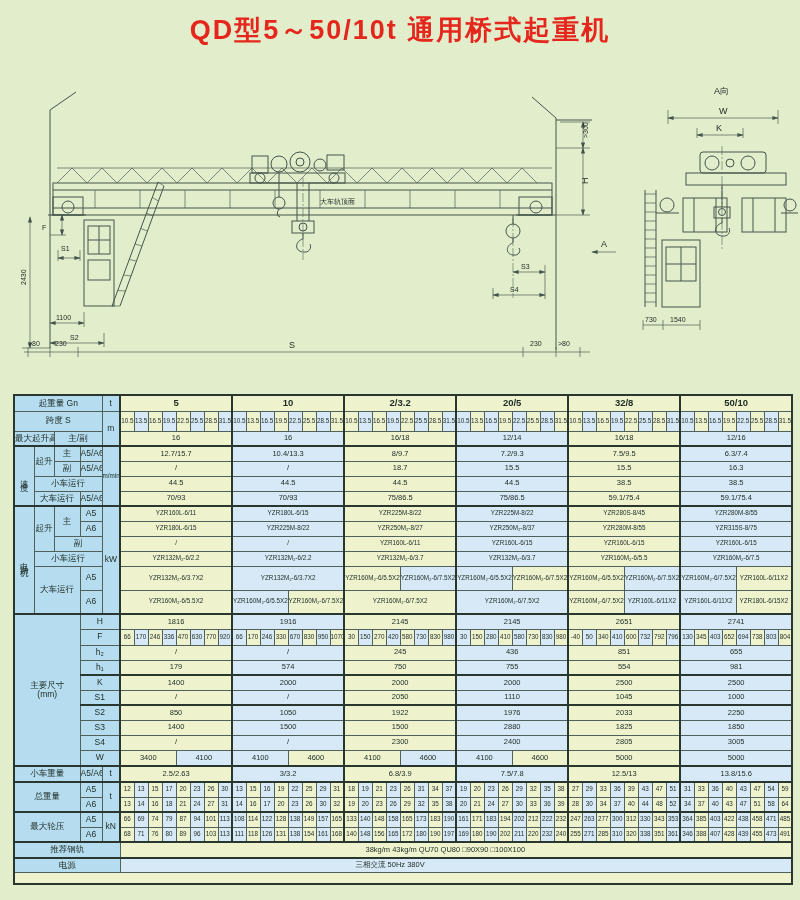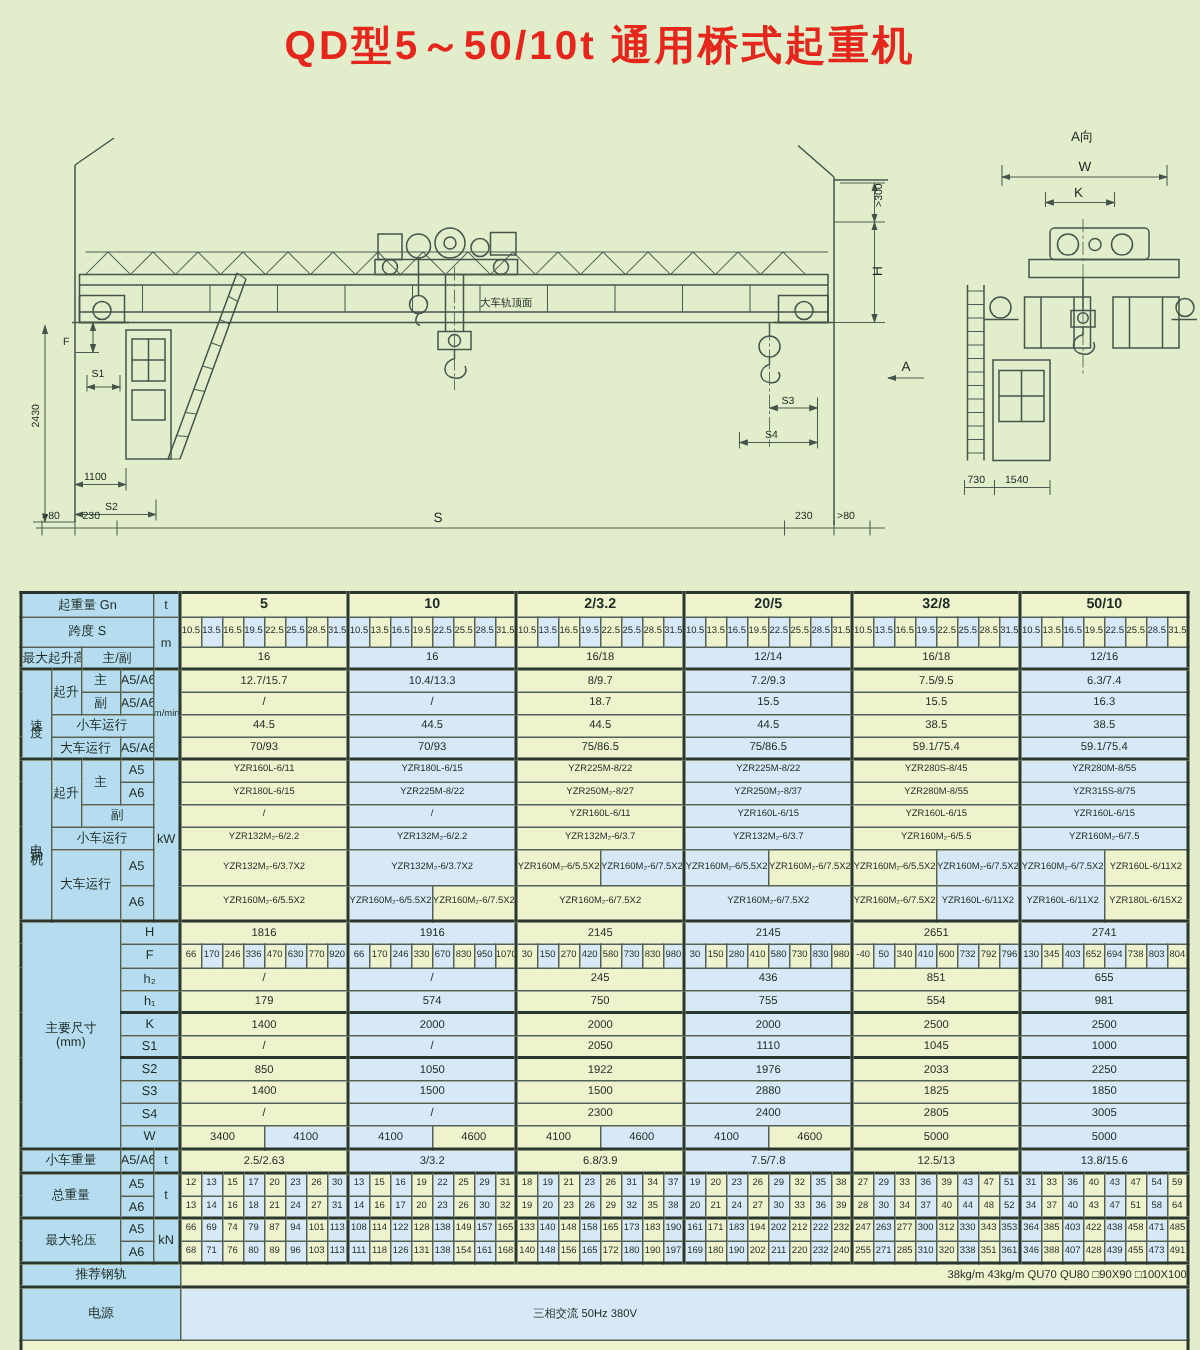--- a/index.html
+++ b/index.html
@@ -20,21 +20,21 @@
      font-size:7.5px;line-height:1.08;overflow:hidden;white-space:nowrap}
   td.lbl{background:#b5ddef;font-size:8.5px}
   td.gy{background:#eff3cd}
   td.gb{background:#d7e9f6}
   td.cap{font-size:9.5px;font-weight:bold}
   td.vert{writing-mode:vertical-rl;text-orientation:upright;letter-spacing:3px}
   td.tiny{font-size:6.3px}
   td.wrap{white-space:normal}
   td.sec{border-top:2px solid #2a372f}
   td.gl{border-left:2px solid #2a372f}
-  td.rail{text-align:right;padding-left:245px}
+  td.rail{text-align:left;padding-left:245px}
   td.pow{text-align:left;padding-left:235px}
 </style>
 </head>
 <body>
 
 <div class="title">QD型5～50/10t 通用桥式起重机</div>
 
 <svg class="draw" width="800" height="312" viewBox="0 0 800 312">
   <defs>
     <pattern id="hat" width="7" height="7" patternTransform="rotate(45)">
@@ -777,21 +777,21 @@
           <td class="gy tiny">428</td>
           <td class="gb tiny">439</td>
           <td class="gy tiny">455</td>
           <td class="gb tiny">473</td>
           <td class="gy tiny">491</td>
         </tr>
         <tr style="height:16px">
           <td class="lbl  sec" colspan="5">推荐钢轨</td>
           <td class="gy rail sec" colspan="48">38kg/m   43kg/m   QU70   QU80   □90X90   □100X100</td>
         </tr>
-        <tr style="height:35px">
+        <tr style="height:14px">
           <td class="lbl  sec" colspan="5">电源</td>
           <td class="gb pow sec" colspan="48">三相交流   50Hz   380V</td>
         </tr>
         <tr style="height:12px">
           <td class="gy" colspan="53"></td>
         </tr>
       </tbody>
     </table>
   </div>
 

